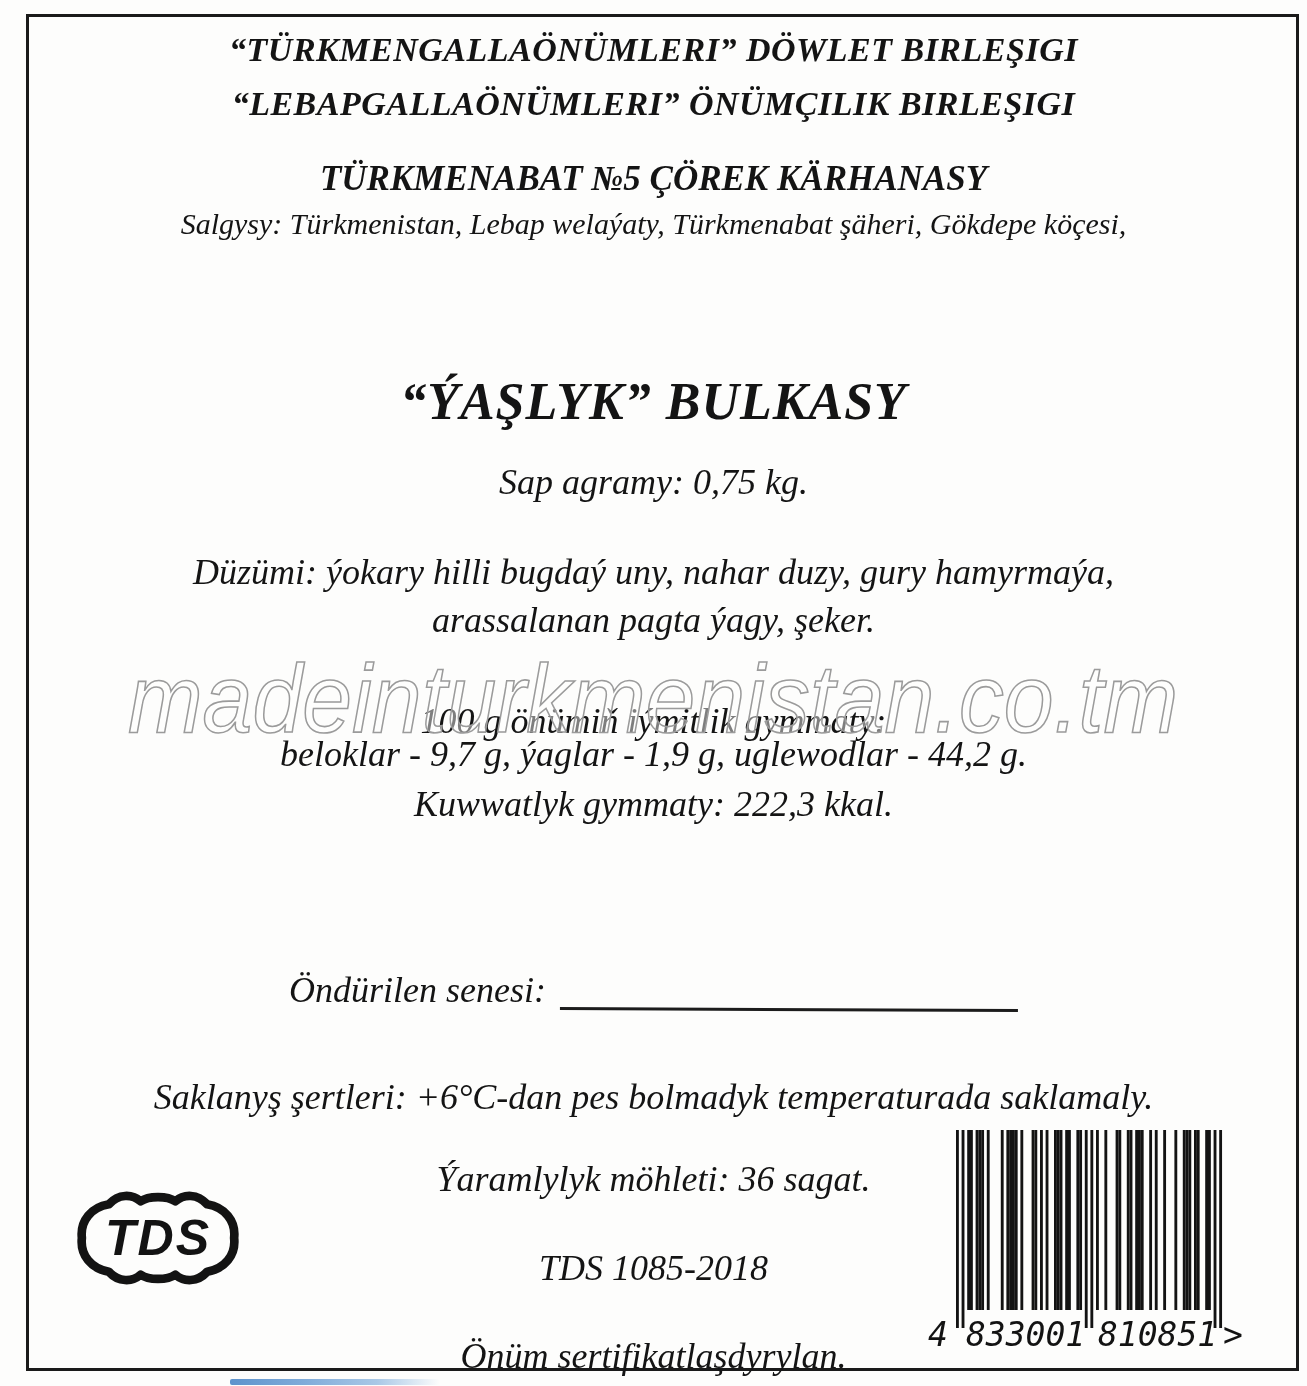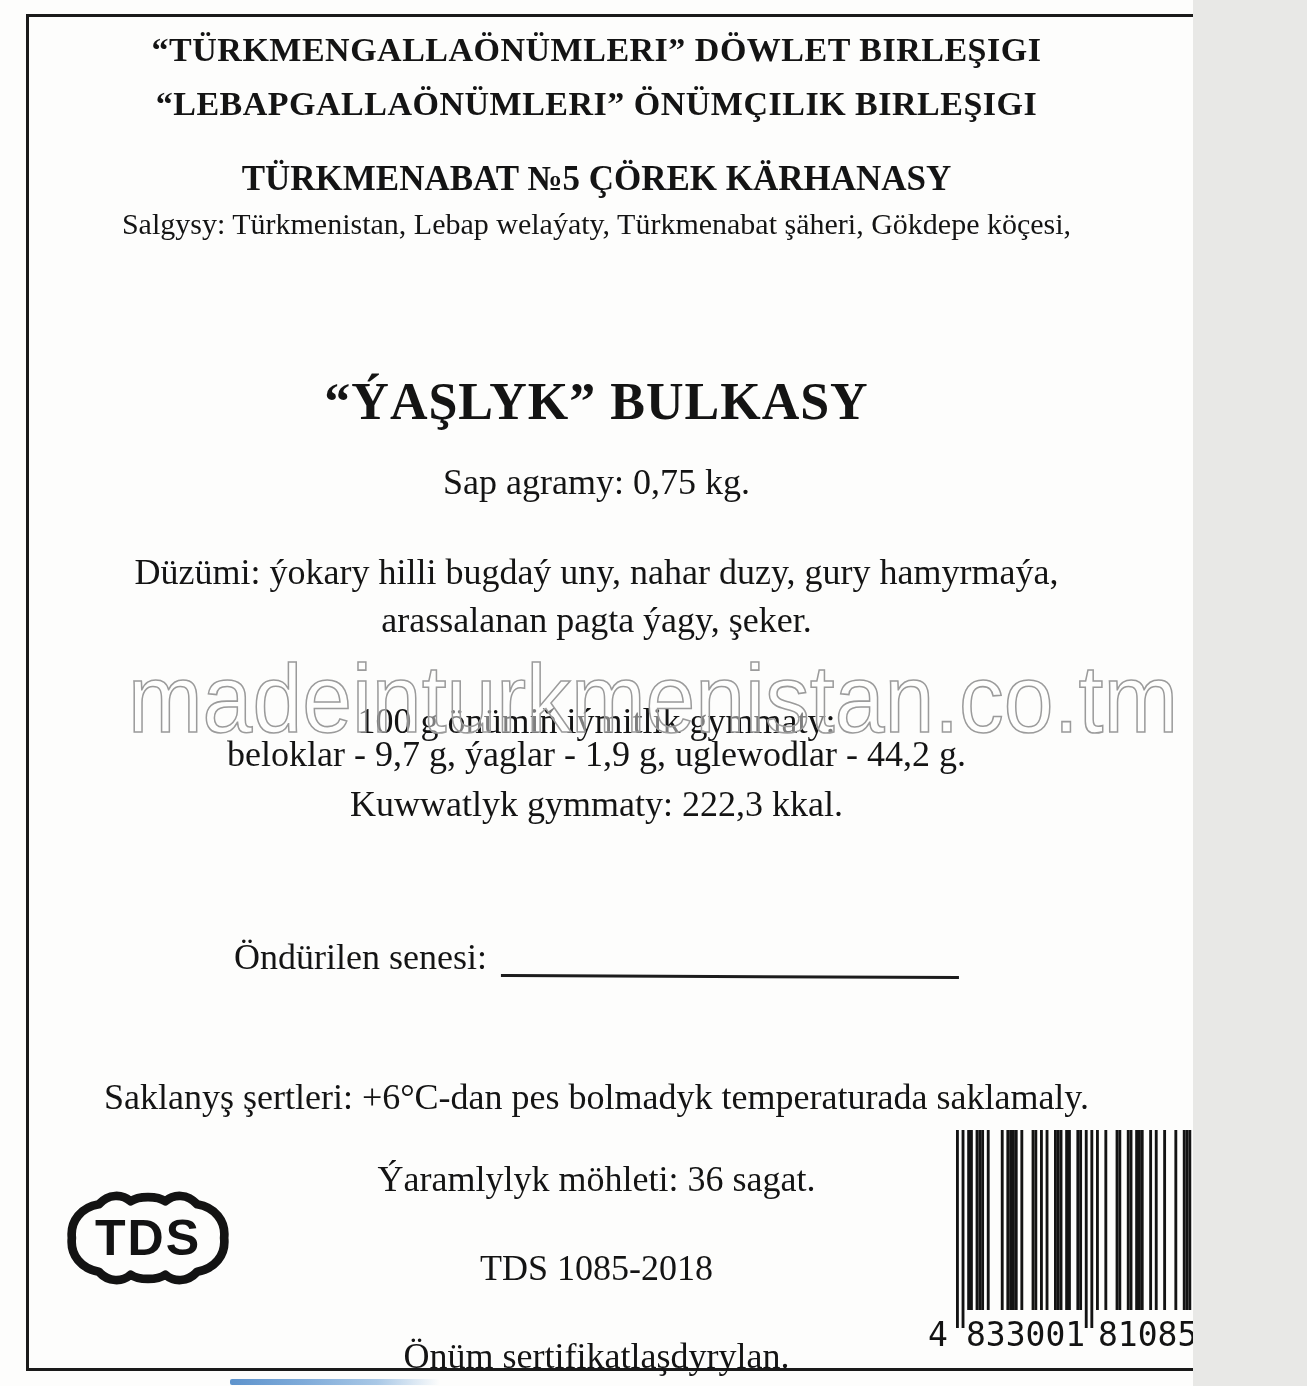--- a/index.html
+++ b/index.html
@@ -1,40 +1,40 @@
 <!DOCTYPE html>
 <html><head>
 <meta charset="utf-8">
 <style>
   html,body{margin:0;padding:0;background:#e8e8e6;}
   .page{
-    position:relative;width:1193px;height:1386px;background:#fdfdfc;
-    overflow:hidden;font-family:"Liberation Serif", serif;color:#141414;
+    position:relative;width:1307px;height:1386px;background:#fdfdfc;
+    overflow:hidden;font-family:"Liberation Serif", serif;color:#141414;font-style:italic;
   }
   .frame{
     position:absolute;left:26px;top:14px;width:1273px;height:1357px;
     border:3px solid #1a1a1a;box-sizing:border-box;pointer-events:none;
   }
   .line{
     position:absolute;left:40px;right:40px;text-align:center;
     font-size:36px;line-height:1.18;white-space:nowrap;
   }
   .bold{font-weight:bold;}
   .hdr{font-size:34px;letter-spacing:.5px;}
   .product{font-size:52px;letter-spacing:1px;}
   .row-proddate{
     position:absolute;left:0;right:0;display:flex;justify-content:center;
-    align-items:flex-end;font-size:36px;
+    align-items:flex-end;font-size:36px;margin-top:33px;
   }
   .row-proddate .blank-line{
     display:inline-block;width:458px;border-bottom:3px solid #1c1c1c;
     height:34px;margin-left:14px;transform:rotate(.25deg);
   }
   .watermark{position:absolute;left:128px;top:640px;pointer-events:none;}
-  .tds-logo{position:absolute;left:60px;top:1185px;}
+  .tds-logo{position:absolute;left:70px;top:1185px;}
   .barcode{position:absolute;left:922px;top:1124px;}
   .barcode svg rect{fill:#131313;}
   .bc-digit{font-family:"DejaVu Sans Mono", monospace;font-size:33px;fill:#131313;}
   .scan-blue{
     position:absolute;left:230px;top:1379px;width:210px;height:6px;border-radius:2px;
     background:linear-gradient(90deg,#5e93cc 0%,#7fabd9 35%,#a9c8e6 70%,rgba(169,200,230,0) 100%);
   }
 </style>
 </head>
 <body>

